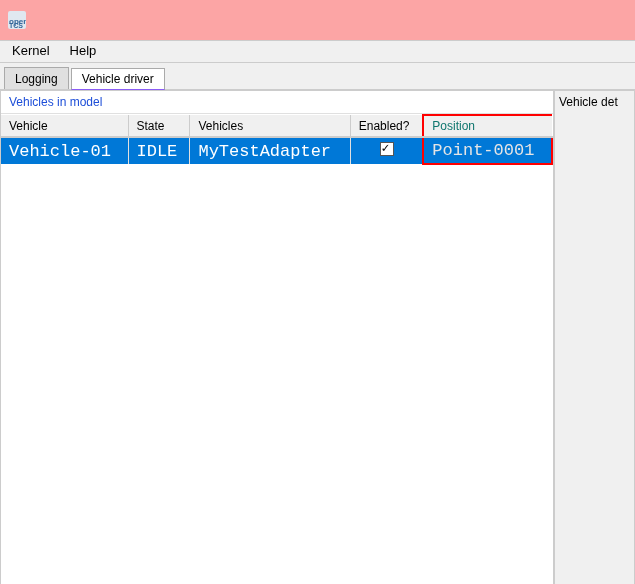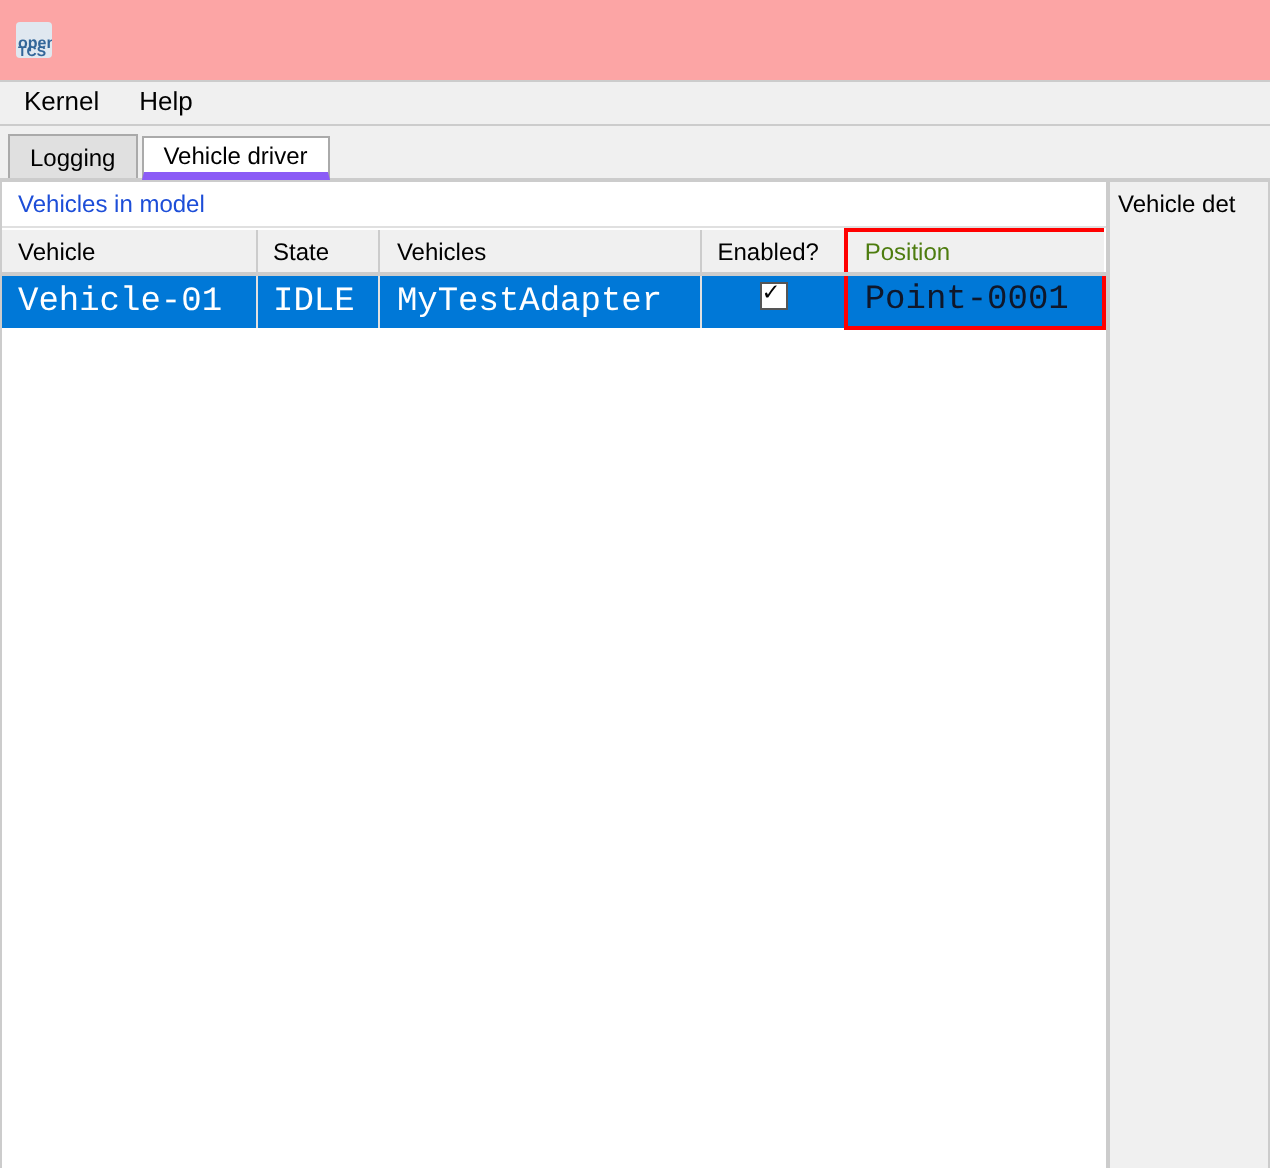--- a/index.html
+++ b/index.html
@@ -75,21 +75,21 @@
       border: 1px solid #aaa;
       border-bottom: none;
       margin-right: 2px;
       height: 22px;
       display: flex;
       align-items: center;
     }
 
     .tab.active {
       background: #fff;
-      border-bottom: 4px solid #8b5cf6;
+      border-bottom: 1px solid #8b5cf6;
       z-index: 1;
       position: relative;
       bottom: -1px;
     }
 
     .main-content {
       background: #fff;
       border: 1px solid #ccc;
       margin: 0;
       height: calc(584px - 28px - 22px - 24px);
@@ -203,25 +203,25 @@
     .td-position {
       border: 2px solid red !important;
       color: #0000cc;
     }
 
     .th-position {
       border-left: 2px solid red;
       border-top: 2px solid red;
       border-right: 2px solid red;
       border-bottom: 2px solid #ccc;
-      color: #4d7c0f;
+      color: #0f766e;
     }
 
     .selected .td-position {
-      color: #0f172a;
+      color: #e5e5e5;
     }
   </style>
 </head>
 <body>
 
 <div class="title-bar">
   <svg class="title-bar-logo" viewBox="0 0 18 18" xmlns="http://www.w3.org/2000/svg">
     <rect width="18" height="18" fill="#e0e8f0" rx="2"></rect>
     <text x="1" y="13" font-size="8" font-family="Arial" font-weight="bold" fill="#336699">open</text>
     <text x="1" y="17" font-size="7" font-family="Arial" font-weight="bold" fill="#336699">TCS</text>

